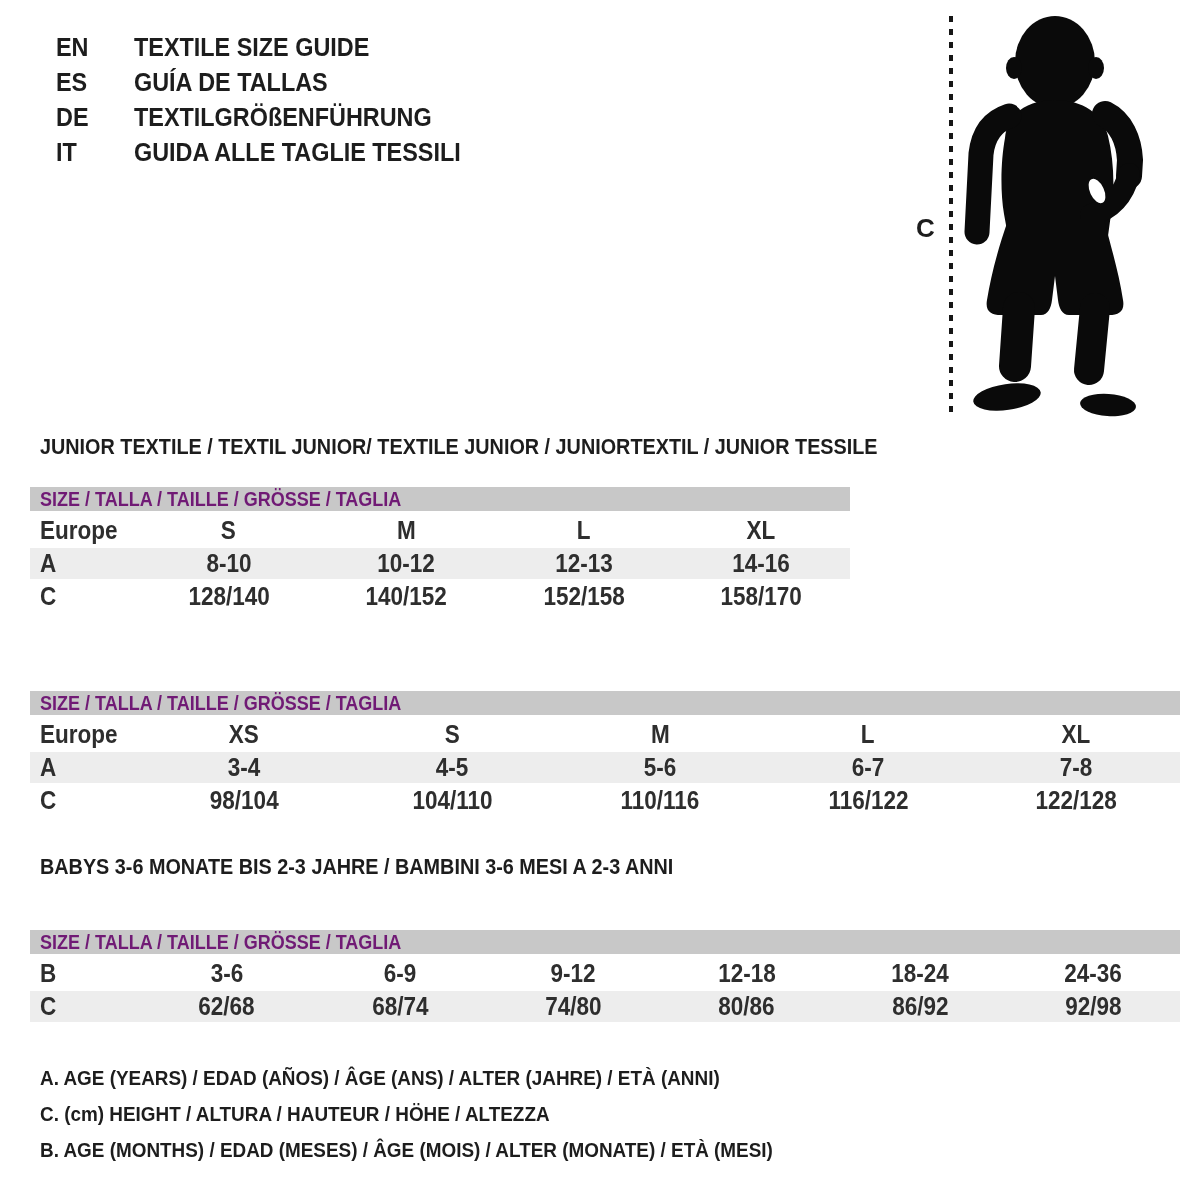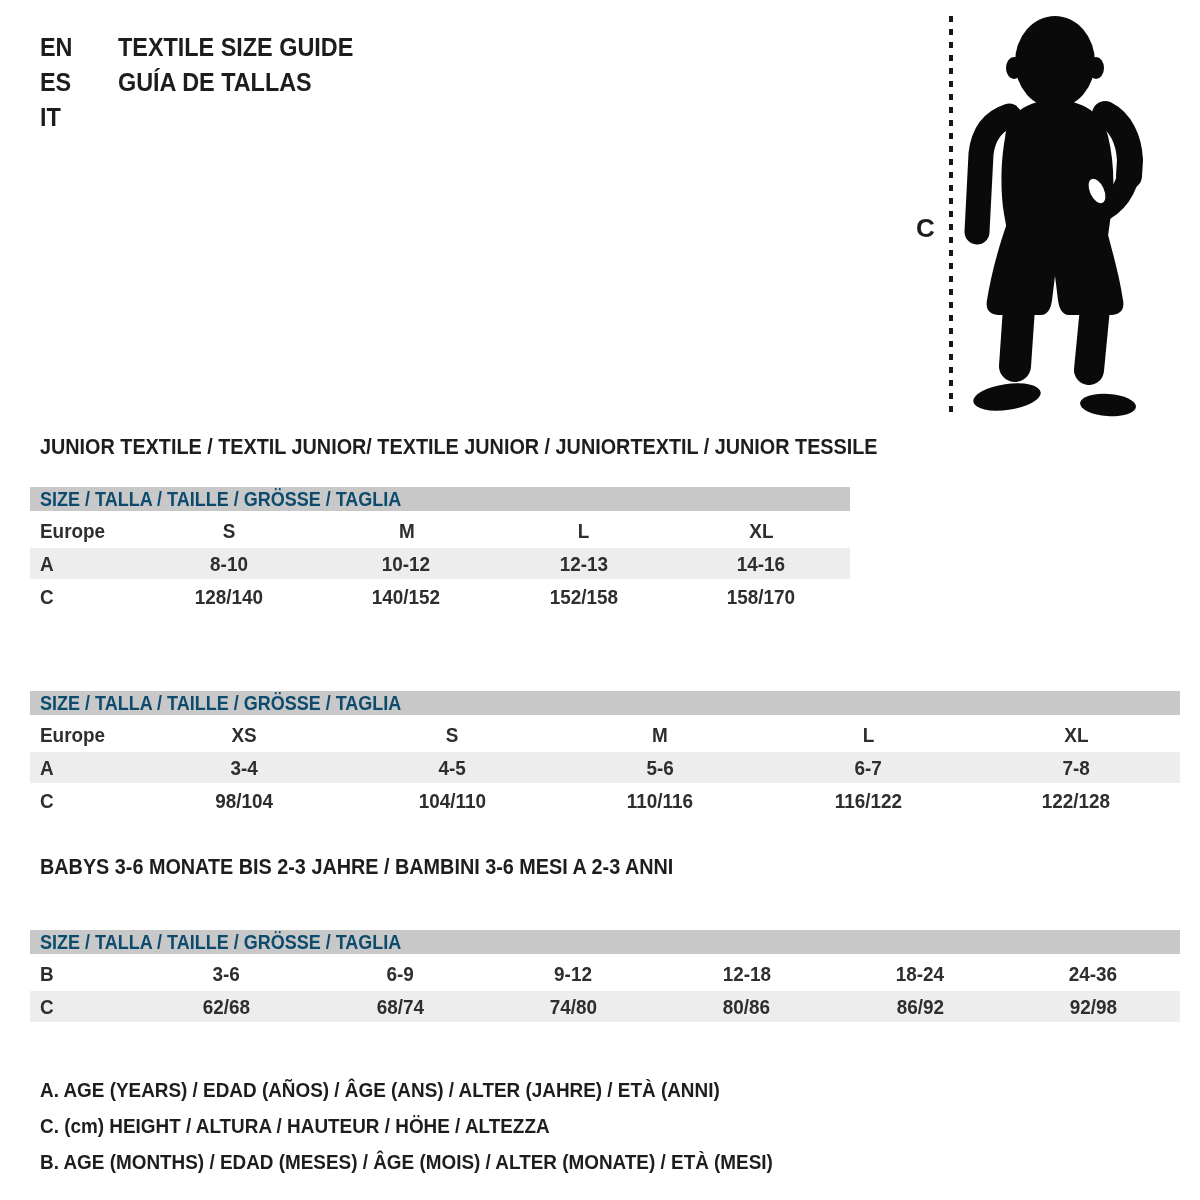--- a/index.html
+++ b/index.html
@@ -6,70 +6,75 @@
   .page {
     position:relative; width:1200px; height:1200px; background:#ffffff;
     font-family:"Liberation Sans", sans-serif; color:#222; overflow:hidden;
   }
   .cond  { display:inline-block; transform:scaleX(0.9); transform-origin:0 50%; white-space:nowrap; }
   .cond-c{ display:inline-block; transform:scaleX(0.9); white-space:nowrap; }
 
   
   .lang-block { position:absolute; left:40px; top:30px; }
   .lang-row   { display:flex; height:35px; align-items:center; font-size:26px; font-weight:700; color:#1d1d1d; }
-  .lang-code  { width:78px; }
+  .lang-code  { width:78px;margin-left:16px; }
 
   
   .figure-svg { position:absolute; left:945px; top:8px; }
   .height-label { position:absolute; left:916px; top:213px; font-size:26px; font-weight:700; color:#1d1d1d; }
 
   
   .sec-heading { position:absolute; left:40px; font-size:22px; font-weight:700; color:#1d1d1d; line-height:26px; }
   .h-junior   { top:434px; }
   .h-children { top:642px; }
   .h-babies   { top:849px; line-height:36px; }
   .sub-script { font-size:13px; position:relative; top:4px; }
 
   
   .size-table { position:absolute; left:30px; }
   .t-junior   { top:487px; width:820px; }
   .t-children { top:691px; width:1150px; }
   .t-babies   { top:930px; width:1150px; }
   .size-bar {
     height:24px; margin-bottom:2px; background:#c8c8c8;
     display:flex; align-items:center; padding-left:10px; box-sizing:border-box;
-    font-size:20px; font-weight:700; color:#0c4a6e;
+    font-size:20px; font-weight:700; color:#701a75;
   }
-  .trow { display:flex; align-items:center; font-size:21px; font-weight:700; color:#2e2e2e; }
+  .trow { display:flex; align-items:center; font-size:25px; font-weight:700; color:#2e2e2e; }
   .h35 { height:35px; }
   .h31 { height:31px; }
   .shade { background:#ededed; }
   .tlabel { width:110px; padding-left:10px; box-sizing:border-box; }
   .tcell  { flex:1; text-align:center; }
 
   
   .footnotes { position:absolute; left:40px; top:1066px; font-size:21px; font-weight:700; color:#1d1d1d; }
-  .footnote-line { height:36px; display:flex; align-items:flex-end; }
+  .footnote-line { height:36px; display:flex; align-items:flex-start; }
 </style>
 </head>
 <body>
 
 <div class="page">
 
   <div class="lang-block">
     <div class="lang-row">
       <span class="lang-code"><span class="cond">EN</span></span>
       <span class="lang-title"><span class="cond">TEXTILE SIZE GUIDE</span></span>
     </div>
     <div class="lang-row">
       <span class="lang-code"><span class="cond">ES</span></span>
       <span class="lang-title"><span class="cond">GUÍA DE TALLAS</span></span>
     </div>
     <div class="lang-row">
+      <span class="lang-code"><span class="cond">DE</span></span>
+      <span class="lang-title"><span class="cond">TEXTILGRÖßENFÜHRUNG</span></span>
+    </div>
+    <div class="lang-row">
       <span class="lang-code"><span class="cond">IT</span></span>
+      <span class="lang-title"><span class="cond">GUIDA ALLE TAGLIE TESSILI</span></span>
     </div>
   </div>
 
   <div class="height-label">C</div>
   <svg class="figure-svg" width="200" height="410" viewBox="0 0 200 410">
     <line x1="6" y1="8" x2="6" y2="404" stroke="#161616" stroke-width="4" stroke-dasharray="6 7"></line>
     <g fill="#0a0a0a">
 
       <ellipse cx="110" cy="54" rx="40" ry="46"></ellipse>
       <ellipse cx="69" cy="60" rx="8" ry="11"></ellipse>

